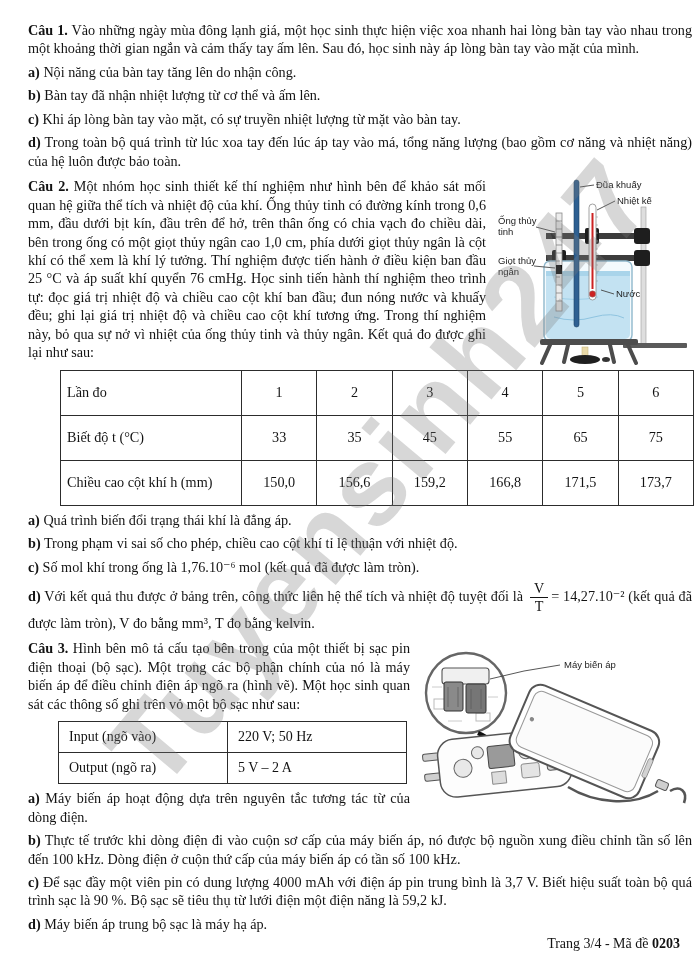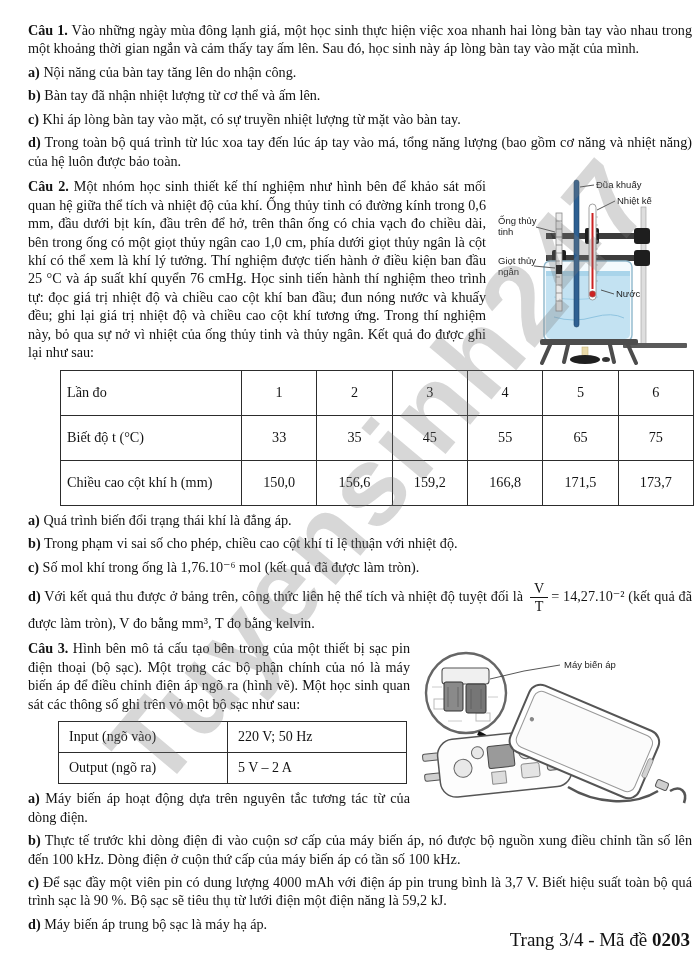--- a/index.html
+++ b/index.html
@@ -38,21 +38,21 @@
   .clear{clear:both;}
   svg .lbl{font-family:"Liberation Sans","DejaVu Sans",sans-serif;font-size:9.5px;fill:#222;}
   svg .lead{stroke:#444;stroke-width:0.9;fill:none;}
   
   .frac{display:inline-flex;flex-direction:column;vertical-align:middle;text-align:center;line-height:1.05;margin:0 3px;}
   .frac .num{border-bottom:1.2px solid #131313;padding:0 4px 1px;}
   .frac .den{padding-top:1px;}
   .formula{white-space:nowrap;}
   
   .footer{
-    position:absolute;right:10px;bottom:22px;z-index:4;font-size:19px;
+    position:absolute;right:20px;bottom:22px;z-index:4;font-size:14px;
   }
 </style>
 </head>
 <body>
 
 <div class="watermark">Tuyensinh247</div>
 
 <div class="page">
 
 

